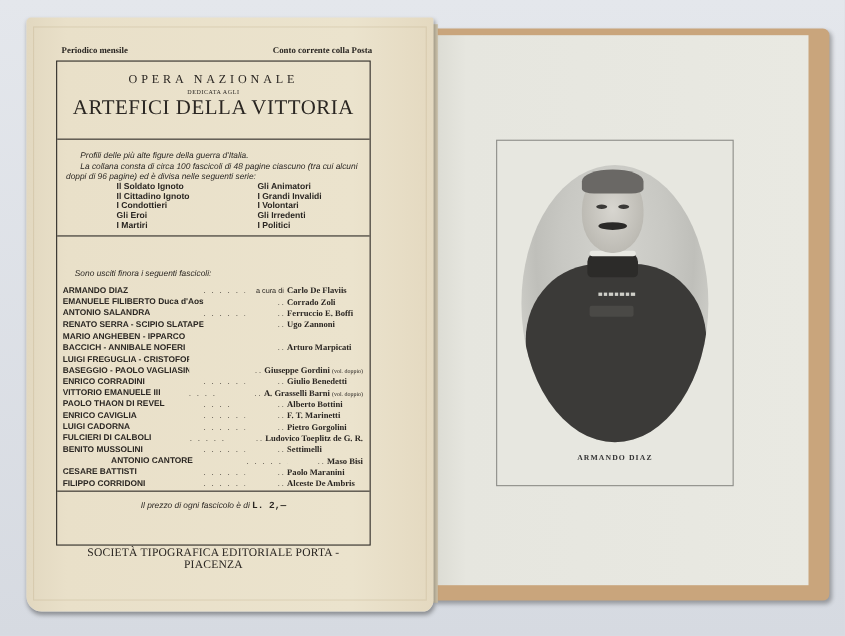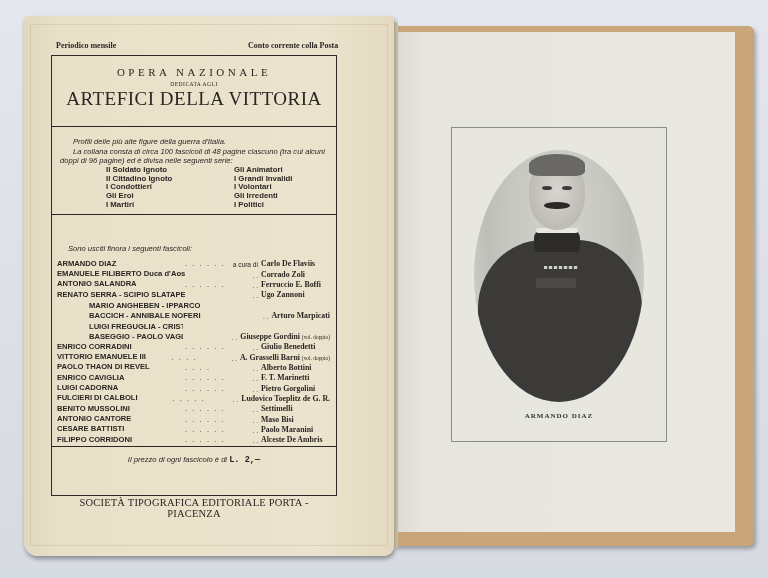--- a/index.html
+++ b/index.html
@@ -21,21 +21,21 @@
   .dedicata{top:25px;text-align:center;font-size:5.5px;letter-spacing:.5px;}
   .artefici{top:32px;text-align:center;font-size:19px;letter-spacing:.5px;}
   .intro{top:81px;left:8px;right:6px;font-family:"Liberation Sans",sans-serif;font-style:italic;font-size:7.6px;line-height:9.5px;}
   .intro p{margin:0;font-style:italic;}
   .intro .ind{text-indent:13px;}
   .series{top:110px;left:54px;width:240px;font-size:7.8px;line-height:8.7px;font-weight:bold;font-family:"Liberation Sans",sans-serif;
           display:grid;grid-template-columns:128px 1fr;}
   .usciti{top:188px;left:16px;font-family:"Liberation Sans",sans-serif;font-style:italic;font-size:7.6px;}
   .list{top:202px;left:5px;right:6px;font-size:8px;font-family:"Liberation Sans",sans-serif;}
   .row{display:flex;align-items:flex-end;height:10.3px;}
-  .row.tall{height:21px;margin-left:32px;}
+  .row.tall{height:21px;}
   .row .subj{width:128px;font-weight:bold;font-size:7.6px;line-height:9.6px;white-space:nowrap;overflow:hidden;}
   .row .dots{width:38px;font-size:7.4px;letter-spacing:1.6px;white-space:nowrap;overflow:hidden;}
   .row .cura{width:35px;font-size:6.6px;text-align:right;padding-right:3px;}
   .row .auth{flex:1;font-family:"Liberation Serif",serif;font-weight:bold;font-size:7.8px;white-space:nowrap;}
   .row .note{font-weight:normal;font-size:5.4px;}
   .price{top:399px;left:0;right:0;text-align:center;font-family:"Liberation Sans",sans-serif;font-style:italic;font-size:7.6px;line-height:10px;}
   .price b{font-style:normal;font-family:"Liberation Mono",monospace;font-size:8.6px;margin-top:40px;}
   .abb{top:420px;left:6px;right:6px;font-family:"Liberation Sans",sans-serif;font-style:italic;font-size:7.4px;line-height:9.5px;}
   .abb p{margin:0;} .abb .ind{text-indent:16px;}
   .abb b{font-style:normal;font-family:"Liberation Mono",monospace;}
@@ -190,21 +190,21 @@
         <span class="cura">. .</span>
         <span class="auth"><span class="">Ludovico Toeplitz de G. R.</span> <span class="note"></span></span>
       </div>
       <div class="row">
         <span class="subj" style="white-space: pre;">BENITO MUSSOLINI</span>
         <span class="dots">. . . . . . .</span>
         <span class="cura">. .</span>
         <span class="auth"><span class="">Settimelli</span> <span class="note"></span></span>
       </div>
       <div class="row">
-        <span class="subj" style="white-space: pre;">ANTONIO CANTORE</span>
+        <span class="subj" style="white-space: pre; margin-left: 44px;">ANTONIO CANTORE</span>
         <span class="dots">. . . . . . .</span>
         <span class="cura">. .</span>
         <span class="auth"><span class="">Maso Bisi</span> <span class="note"></span></span>
       </div>
       <div class="row">
         <span class="subj" style="white-space: pre;">CESARE BATTISTI</span>
         <span class="dots">. . . . . . .</span>
         <span class="cura">. .</span>
         <span class="auth"><span class="">Paolo Maranini</span> <span class="note"></span></span>
       </div>

